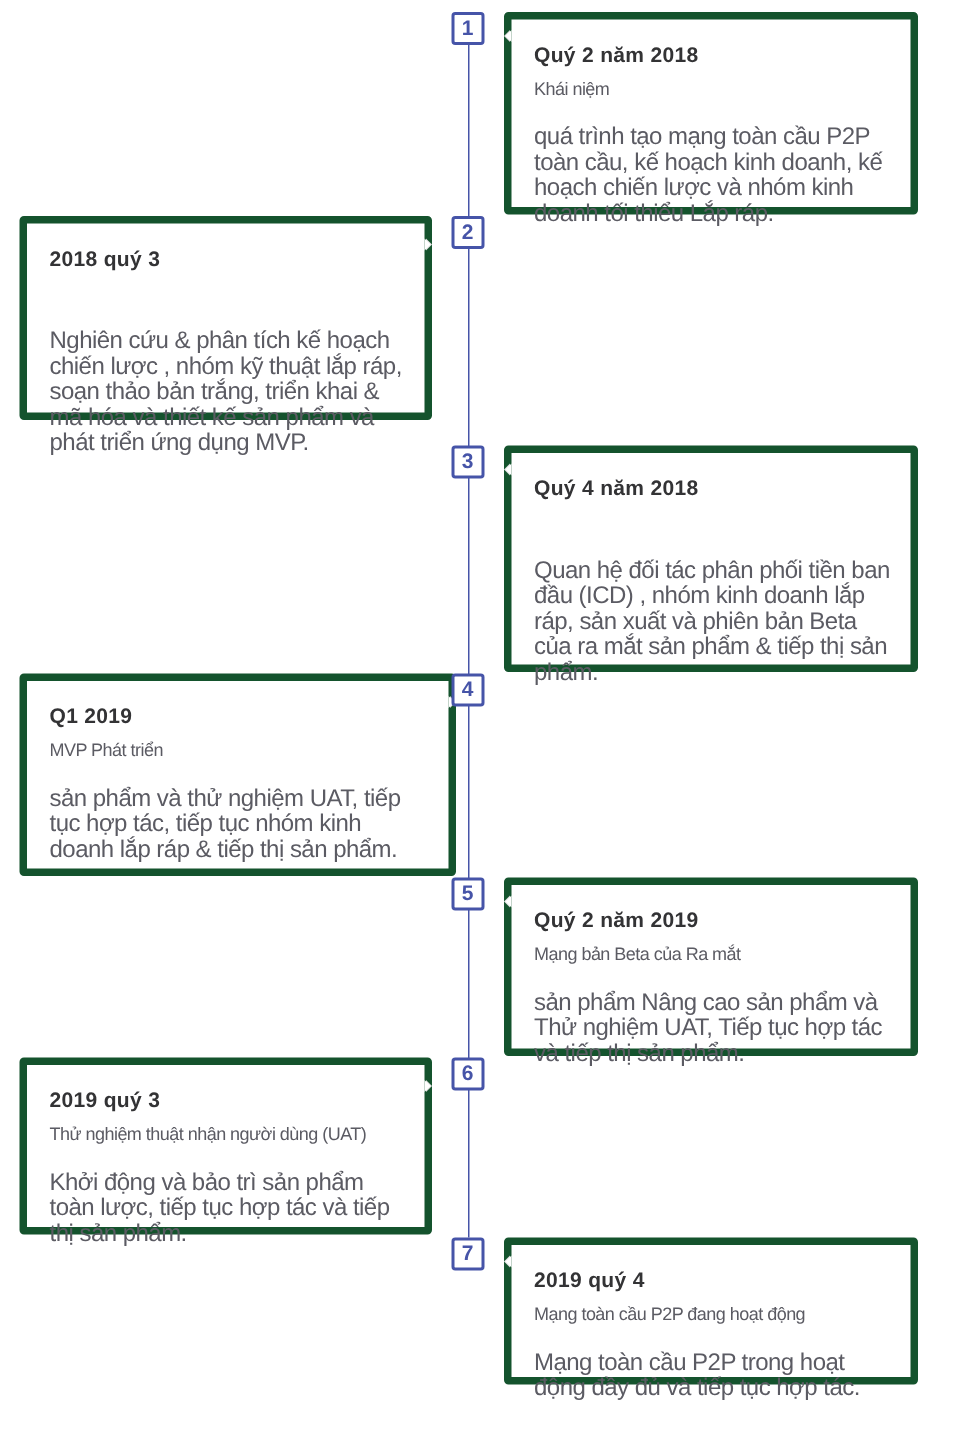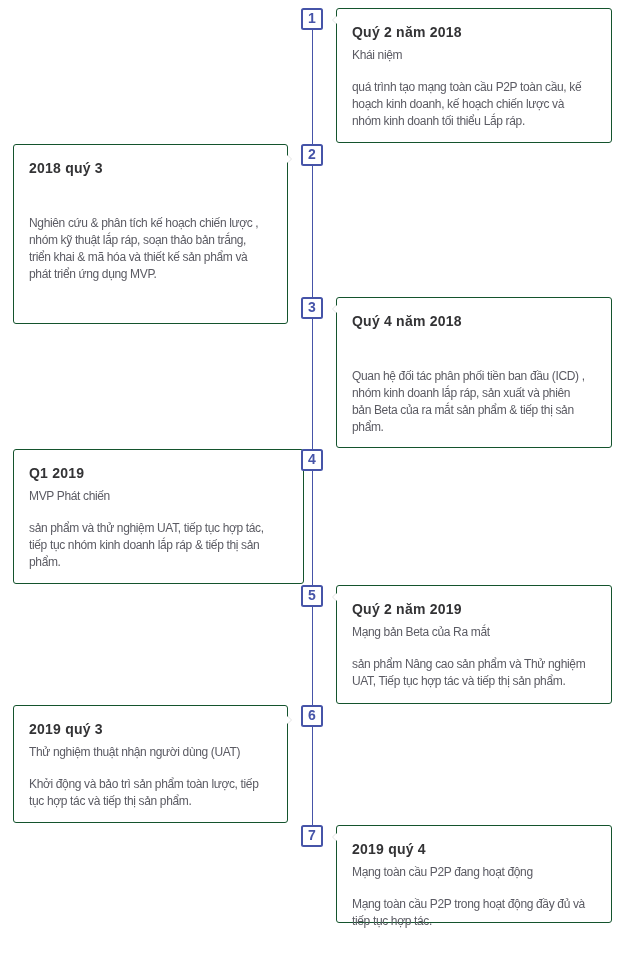--- a/index.html
+++ b/index.html
@@ -9,37 +9,37 @@
 
   .spine{position:absolute;left:311.5px;width:1.3px;background:#4654a8;z-index:1;}
 
   .badge{position:absolute;left:300.8px;width:22px;height:22px;box-sizing:border-box;
          border:2px solid #4654a8;border-radius:2.5px;background:#ffffff;
          color:#4654a8;font-size:14px;font-weight:700;
          display:flex;align-items:center;justify-content:center;z-index:4;}
   .badge > span{position:relative;top:-1px;}
 
   .card{position:absolute;box-sizing:border-box;background:#ffffff;
-        border:1px solid #14532d;border-radius:3px;z-index:2;text-decoration:underline;}
+        border:5px solid #14532d;border-radius:3px;z-index:2;text-decoration:underline;}
 
   
   .nub{position:absolute;width:0;height:0;border-top:4px solid transparent;border-bottom:4px solid transparent;}
   .card.right .nub.out{left:-5px;border-right:4px solid #e4e4e4;}
   .card.right .nub.in{left:-4px;border-right:4px solid #ffffff;}
   .card.left  .nub.out{right:-5px;border-left:4px solid #e4e4e4;}
   .card.left  .nub.in{right:-4px;border-left:4px solid #ffffff;}
 
   .card-inner{position:absolute;left:15px;right:16px;top:0;}
   .card.left .card-inner{left:15px;right:22px;}
   .c-title{font-size:14px;font-weight:700;color:#333335;letter-spacing:0.22px;
            line-height:16px;margin:0;padding-top:15px;white-space:nowrap;}
   .c-sub{font-size:12px;font-weight:400;color:#5b5b63;letter-spacing:-0.35px;
          line-height:16px;margin:0;padding-top:7px;}
   .c-sub.empty{padding-top:0px;height:23px;}
-  .c-body{font-size:12px;font-weight:400;color:#5b5b63;letter-spacing:-0.35px;
+  .c-body{font-size:16px;font-weight:400;color:#5b5b63;letter-spacing:-0.35px;
           line-height:17px;margin:0;padding-top:16px;width:238px;}
 </style>
 </head>
 <body>
 
 <div class="timeline">
   <div class="spine" style="top: 30px; height: 795px;"></div>
 
   <div class="badge" style="top:8px">
     <span>1</span>
@@ -50,21 +50,21 @@
     <div class="card-inner">
       <div class="c-title">Quý 2 năm 2018</div>
       <div class="c-sub">Khái niệm</div>
       <div class="c-body">quá trình tạo mạng toàn cầu P2P toàn cầu, kế hoạch kinh doanh, kế hoạch chiến lược và nhóm kinh doanh tối thiểu Lắp ráp.</div>
     </div>
   </div>
 
   <div class="badge" style="top:144px">
     <span>2</span>
   </div>
-  <div class="card left" style="top:144px;left:13px;width:275px;height:180px">
+  <div class="card left" style="top:144px;left:13px;width:275px;height:136px">
     <div class="nub out" style="top:9.7px"></div>
     <div class="nub in" style="top:9.7px"></div>
     <div class="card-inner">
       <div class="c-title">2018 quý 3</div>
       <div class="c-sub empty"></div>
       <div class="c-body">Nghiên cứu &amp; phân tích kế hoạch chiến lược , nhóm kỹ thuật lắp ráp, soạn thảo bản trắng, triển khai &amp; mã hóa và thiết kế sản phẩm và phát triển ứng dụng MVP.</div>
     </div>
   </div>
 
   <div class="badge" style="top:297px">
@@ -81,21 +81,21 @@
   </div>
 
   <div class="badge" style="top:449px">
     <span>4</span>
   </div>
   <div class="card left" style="top:449px;left:13px;width:291px;height:135px">
     <div class="nub out" style="top:9.7px"></div>
     <div class="nub in" style="top:9.7px"></div>
     <div class="card-inner">
       <div class="c-title">Q1 2019</div>
-      <div class="c-sub">MVP Phát chiến</div>
+      <div class="c-sub">MVP Phát triển</div>
       <div class="c-body">sản phẩm và thử nghiệm UAT, tiếp tục hợp tác, tiếp tục nhóm kinh doanh lắp ráp &amp; tiếp thị sản phẩm.</div>
     </div>
   </div>
 
   <div class="badge" style="top:585px">
     <span>5</span>
   </div>
   <div class="card right" style="top:585px;left:336px;width:276px;height:119px">
     <div class="nub out" style="top:6.5px"></div>
     <div class="nub in" style="top:6.5px"></div>

